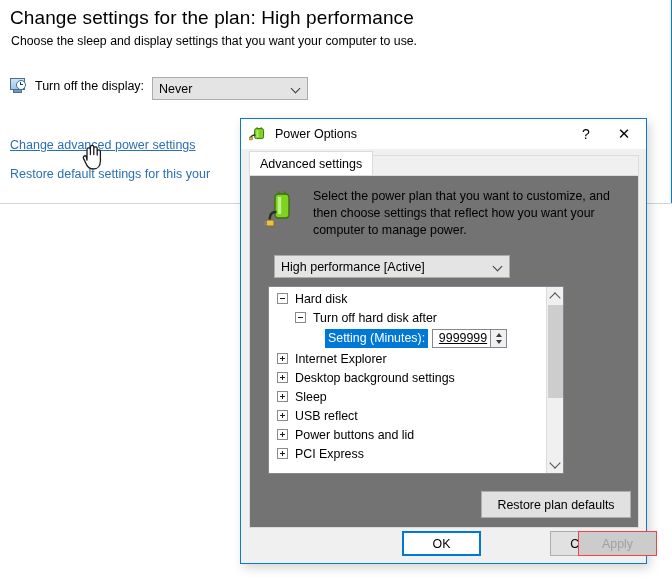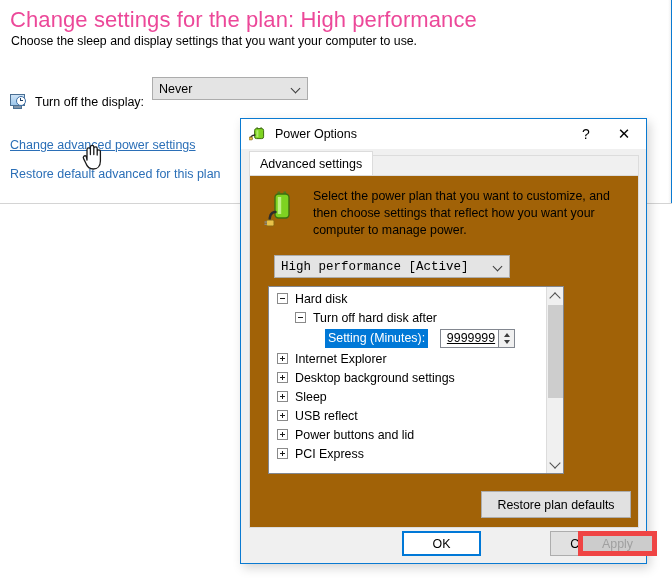--- a/index.html
+++ b/index.html
@@ -21,39 +21,38 @@
   
   #cp-page {
     position: absolute;
     left: 0; top: 0;
     width: 672px; height: 588px;
     background: #ffffff;
   }
   #cp-title {
     position: absolute;
     left: 10px; top: 7px;
-    font-size: 22px;
-    color: #ec4899;
+    font-size: 19px;
+    color: #000000;
     letter-spacing: 0.1px;
     white-space: nowrap;
   }
   #cp-subtitle {
     position: absolute;
     left: 11px; top: 34px;
     font-size: 12.3px;
     color: #000000;
     white-space: nowrap;
   }
 
   #cp-display-row {
     position: absolute;
     left: 10px; top: 78px;
     display: flex;
     align-items: center;
-    margin-top: 16px;
   }
   .monitor-clock-icon {
     width: 17px; height: 16px;
     position: relative;
     margin-right: 8px;
     flex: 0 0 auto;
   }
   .monitor-clock-icon .screen {
     position: absolute;
     left: 0; top: 0;
@@ -230,21 +229,21 @@
     background: #f0f0f0;
     border-top: 1px solid #dcdcdc;
     border-right: 1px solid #dcdcdc;
     box-sizing: border-box;
   }
 
   #dlg-body {
     position: absolute;
     left: 8px; top: 56px;
     width: 390px; height: 353px;
-    background: #a16207;
+    background: #737373;
     border: 1px solid #dcdcdc;
     box-sizing: border-box;
   }
 
   #dlg-info {
     position: absolute;
     left: 14px; top: 12px;
     width: 360px;
     display: flex;
   }
@@ -261,21 +260,21 @@
     left: 24px; top: 79px;
     width: 236px; height: 23px;
     background: #e4e4e4;
     border: 1px solid #acacac;
     box-sizing: border-box;
     display: flex; align-items: center;
     padding: 0 6px;
     font-size: 12.5px;
     cursor: default;
   }
-  #plan-select .val { flex: 1; font-family: Liberation Mono, monospace; }
+  #plan-select .val { flex: 1; }
 
   #tree-box {
     position: absolute;
     left: 18px; top: 110px;
     width: 296px; height: 188px;
     background: #ffffff;
     border: 1px solid #828790;
     box-sizing: border-box;
     overflow: hidden;
   }
@@ -318,21 +317,20 @@
     left: 4px; top: 2px;
     width: 1px; height: 5px;
     background: #1a1a1a;
   }
   .setting-row {
     height: 22px;
     display: flex;
     align-items: center;
     padding-left: 56px;
     font-size: 12.4px;
-    gap: 8px;
   }
   .setting-label {
     background: #0078d7;
     color: #ffffff;
     padding: 2px 3px 3px 3px;
     white-space: nowrap;
   }
   .spin-wrap {
     display: flex;
     align-items: stretch;
@@ -448,21 +446,21 @@
   #btn-ok {
     left: 161px;
     background: #ffffff;
     border: 2px solid #0078d7;
   }
   #btn-cancel { left: 265px; margin-left: 44px; }
   #btn-apply {
     left: 337px;
     color: #a0a0a0;
     background: #cccccc;
-    border: 5px solid #ef4444;
+    border: 1px solid #ef4444;
     cursor: default;
   }
 </style>
 </head>
 <body>
 
 <div id="cp-page">
 
   <div id="cp-title">Change settings for the plan: High performance</div>
   <div id="cp-subtitle">Choose the sleep and display settings that you want your computer to use.</div>
@@ -477,21 +475,21 @@
     </span>
     <span id="cp-display-label">Turn off the display:</span>
   </div>
 
   <div id="cp-display-select">
     <span class="val">Never</span>
     <span class="chev"></span>
   </div>
 
   <div id="cp-link-advanced">Change advanced power settings</div>
-  <div id="cp-link-restore">Restore default advanced for this plan</div>
+  <div id="cp-link-restore">Restore default settings for this your</div>
 
   <div id="cp-divider"></div>
   <div id="cp-right-edge"></div>
 
   <svg id="hand-cursor" viewBox="0 0 26 30">
     <path d="M9,20 L9,9.5 a1.7,1.7 0 0 1 3.4,0 L12.4,14.5 L12.4,7 a1.7,1.7 0 0 1 3.4,0 L15.8,14.5 L15.8,8.5 a1.7,1.7 0 0 1 3.4,0 L19.2,15 L19.2,11.5 a1.6,1.6 0 0 1 3.2,0 L22.4,21 c0,5 -3,8 -7,8 c-4,0 -6.4,-2.6 -7.4,-5.5 L5.6,18.6 a1.8,1.8 0 0 1 2.6,-2.4 Z" fill="#ffffff" stroke="#1a1a1a" stroke-width="1.3" stroke-linejoin="round"></path>
   </svg>
 </div>
 
 <div id="dialog">

